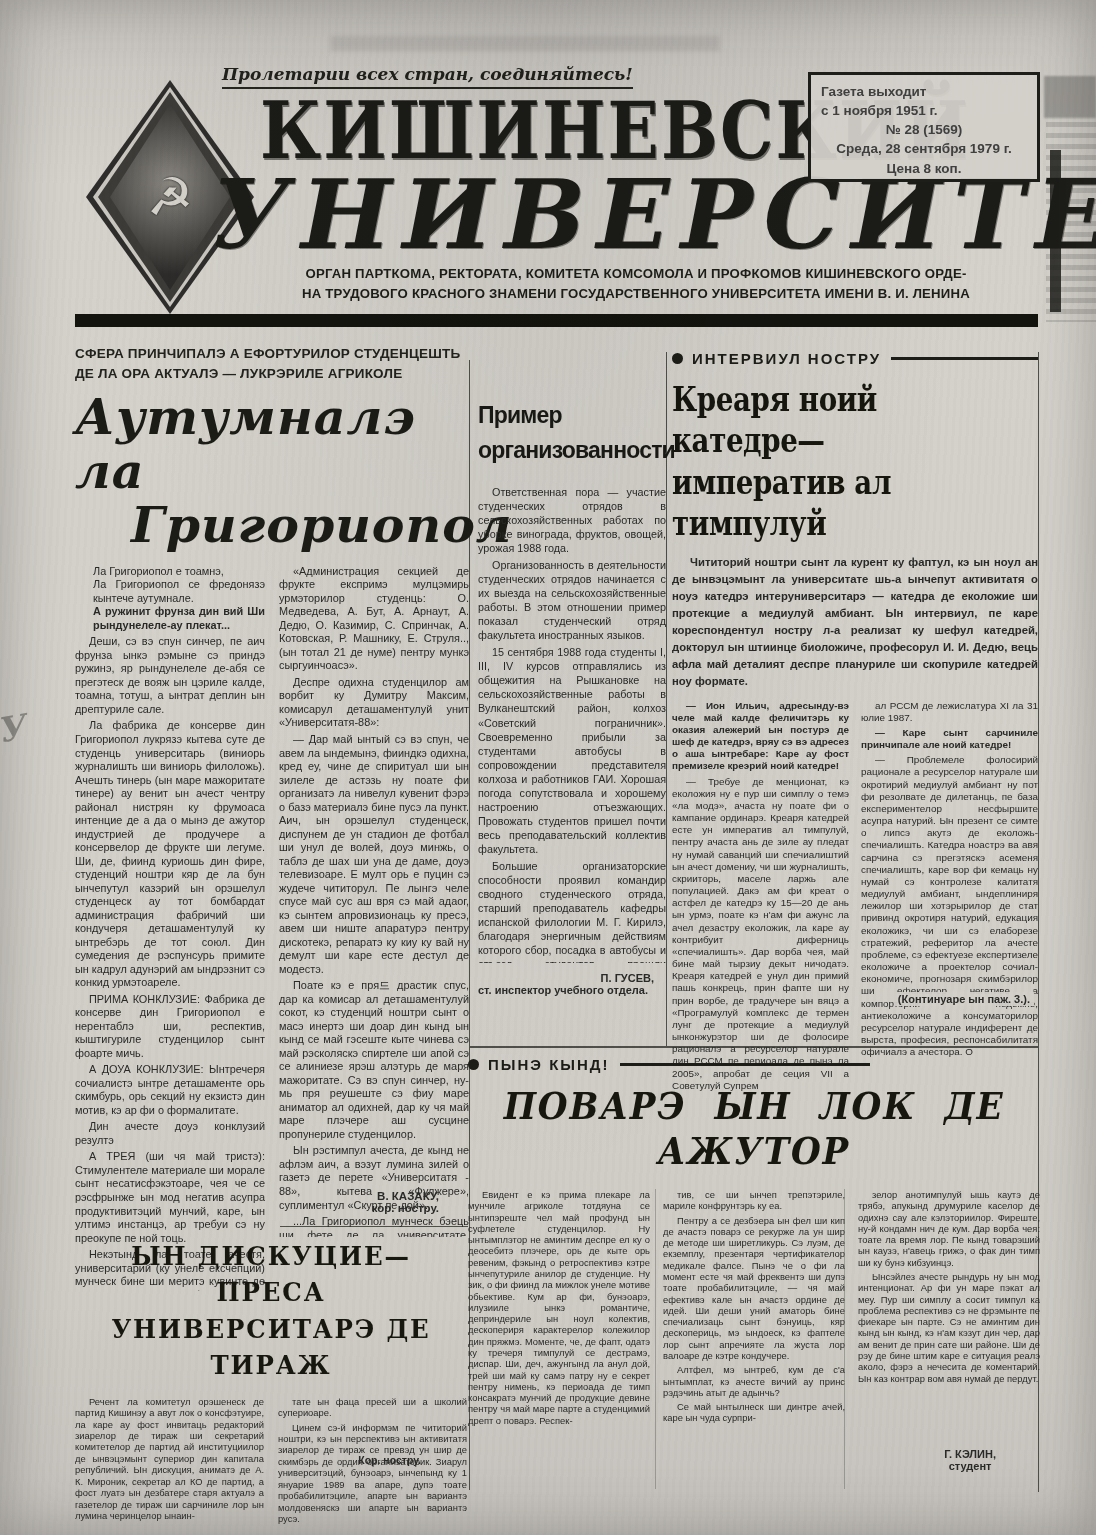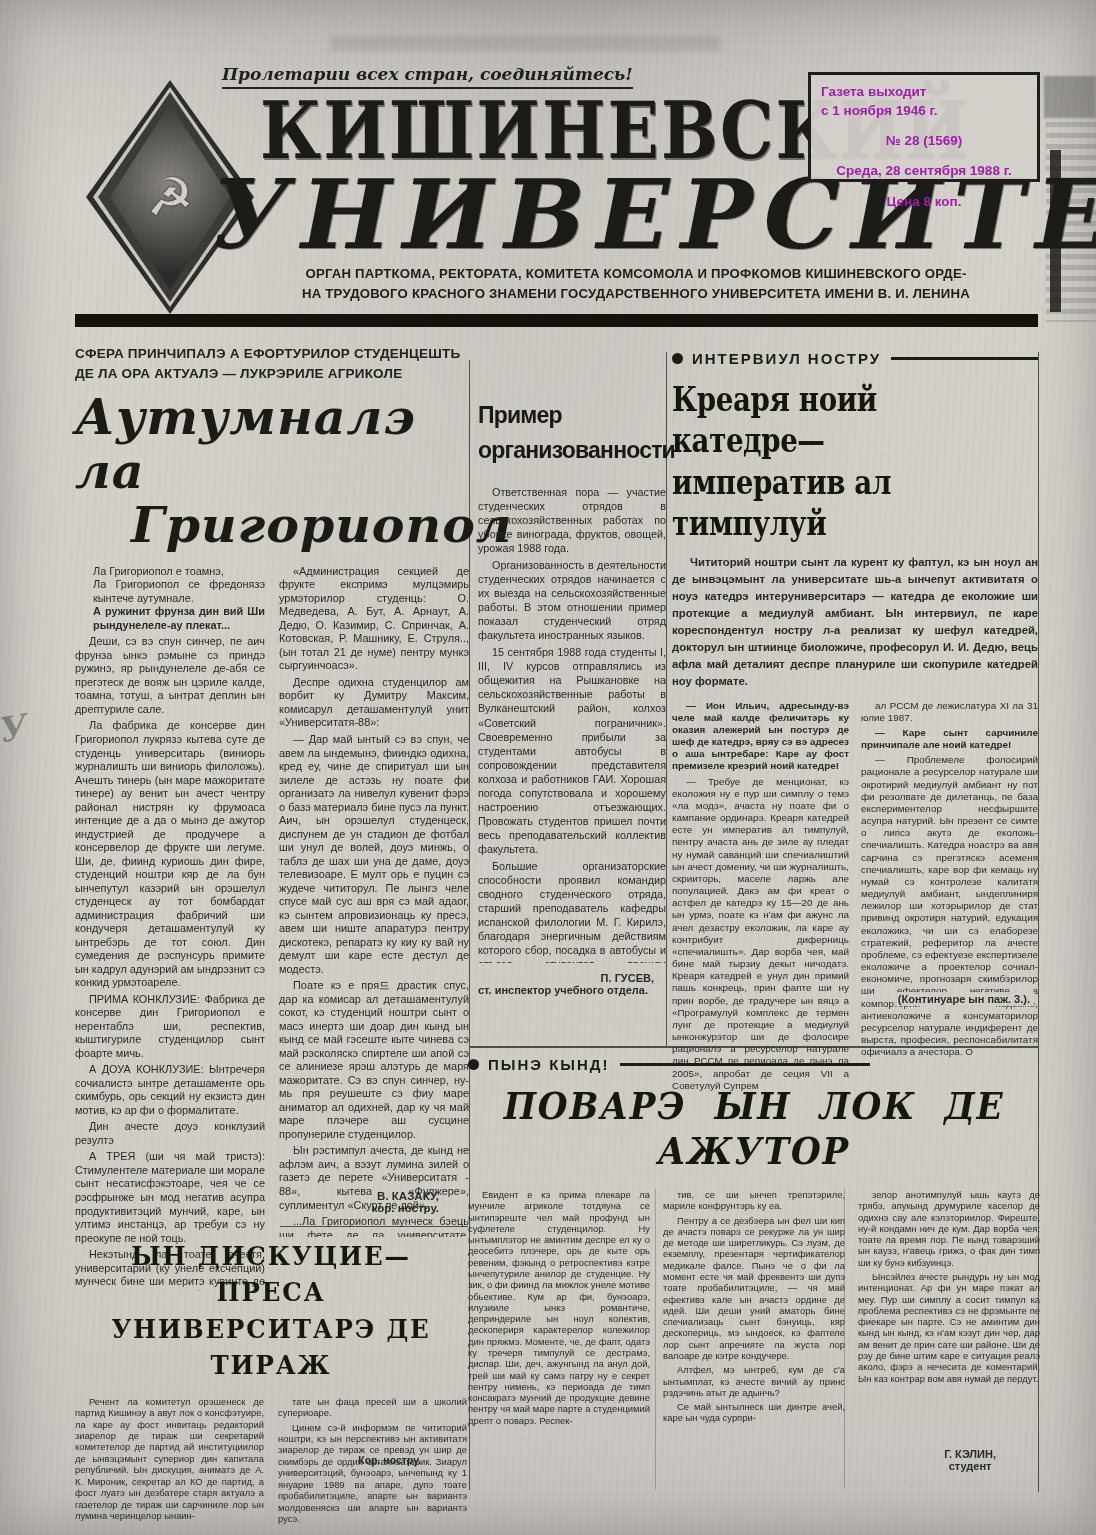--- a/index.html
+++ b/index.html
@@ -21,22 +21,22 @@
   .d4{position:absolute;inset:24px;background:radial-gradient(circle at 50% 42%,#8a8781,#2c2b29 75%);
     clip-path:polygon(50% 0,100% 50%,50% 100%,0 50%);display:flex;align-items:center;justify-content:center;}
   .emblem{font-size:52px;color:#d4d1cb;text-shadow:0 0 2px #000;line-height:1;}
   .title1{left:260px;top:84px;font-family:"DejaVu Serif",serif;font-weight:700;font-size:66px;
     letter-spacing:2px;color:#1b1b17;transform:scale(1.02,1.2);transform-origin:left top;
     text-shadow:1px 1px 0 rgba(20,20,15,.5);}
   .title2{left:212px;top:158px;font-family:"DejaVu Serif",serif;font-style:italic;font-weight:700;
     font-size:96px;letter-spacing:11px;color:#1b1b17;text-shadow:1px 1px 0 rgba(20,20,15,.45);}
   .issuebox{left:808px;top:72px;width:232px;height:110px;border:3px solid #1d1d19;
     background:rgba(211,208,202,.95);padding:7px 10px;box-sizing:border-box;z-index:5;
-    font-weight:700;font-size:13.5px;line-height:1.42;color:#a21caf;}
-  .issuebox .c{text-align:center;margin-top:11px;}
+    font-weight:700;font-size:13.5px;line-height:1.42;color:#404040;}
+  .issuebox .c{text-align:center;}
   .orglines{left:232px;top:264px;width:808px;text-align:center;font-weight:700;font-size:13.2px;
     line-height:1.55;color:#1e1e19;letter-spacing:.2px;}
   .topbar{left:75px;top:314px;width:963px;height:13px;background:#14140f;}
   
   .ghost{left:330px;top:36px;width:390px;height:15px;background:rgba(110,108,104,.18);filter:blur(2px);}
   .edgeA{left:1044px;top:76px;width:52px;height:42px;background:rgba(30,30,28,.30);filter:blur(1px);}
   .edgeB{left:1050px;top:150px;width:11px;height:162px;background:rgba(22,22,20,.82);}
   .edgeC{left:1046px;top:122px;width:50px;height:200px;
     background:repeating-linear-gradient(180deg,rgba(70,70,66,.20) 0 5px,transparent 5px 11px);}
   .marginmark{left:0px;top:708px;font-family:"DejaVu Serif",serif;font-style:italic;font-weight:700;
@@ -113,23 +113,23 @@
     <div class="d2"></div>
     <div class="d3"></div>
     <div class="d4">
       <span class="emblem">☭</span>
     </div>
   </div>
   <div class="abs title1">КИШИНЕВСКИЙ</div>
   <div class="abs title2">УНИВЕРСИТЕТ</div>
   <div class="abs issuebox">
     <div>Газета выходит</div>
-    <div>с 1 ноября 1946 г.</div>
+    <div>с 1 ноября 1951 г.</div>
     <div class="c">№ 28 (1569)</div>
-    <div class="c">Среда, 28 сентября 1988 г.</div>
+    <div class="c">Среда, 28 сентября 1979 г.</div>
     <div class="c">Цена 8 коп.</div>
   </div>
   <div class="abs orglines">
     <div>ОРГАН ПАРТКОМА, РЕКТОРАТА, КОМИТЕТА КОМСОМОЛА  И ПРОФКОМОВ КИШИНЕВСКОГО ОРДЕ-</div>
     <div>НА ТРУДОВОГО КРАСНОГО ЗНАМЕНИ ГОСУДАРСТВЕННОГО УНИВЕРСИТЕТА   ИМЕНИ В. И. ЛЕНИНА</div>
   </div>
   <div class="abs topbar"></div>
 
   <div class="vr" style="left:469px;top:360px;height:1130px;"></div>
   <div class="vr" style="left:666px;top:352px;height:694px;"></div>

